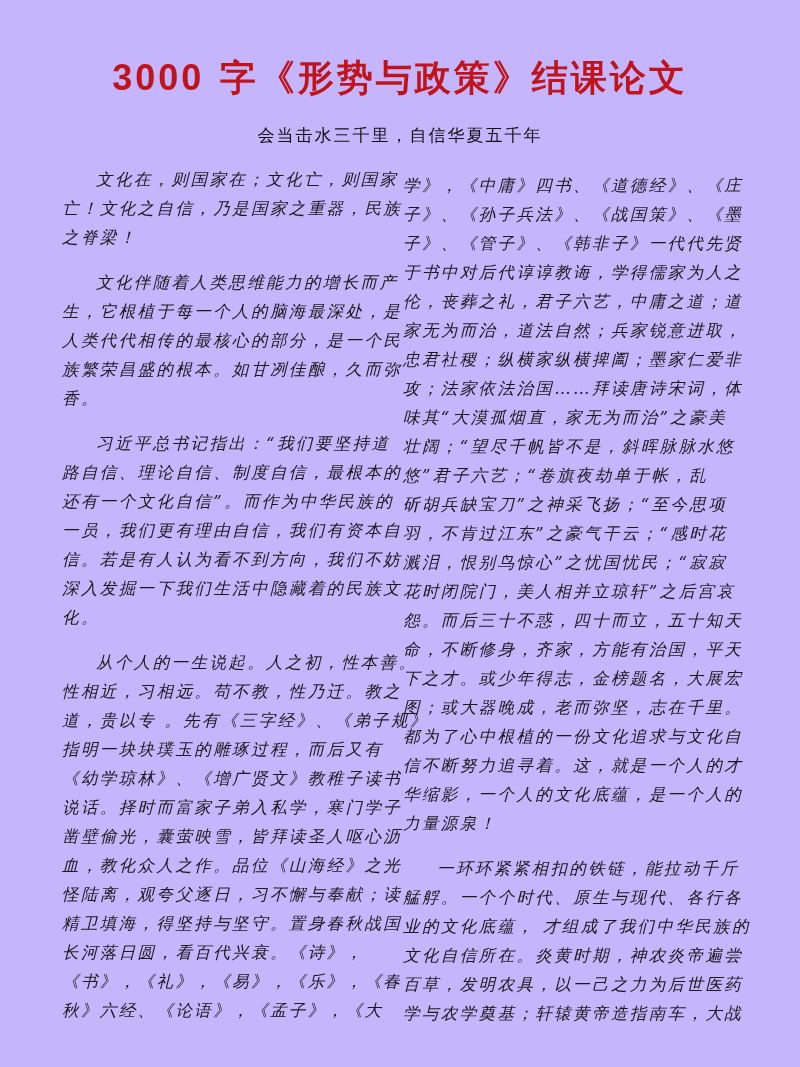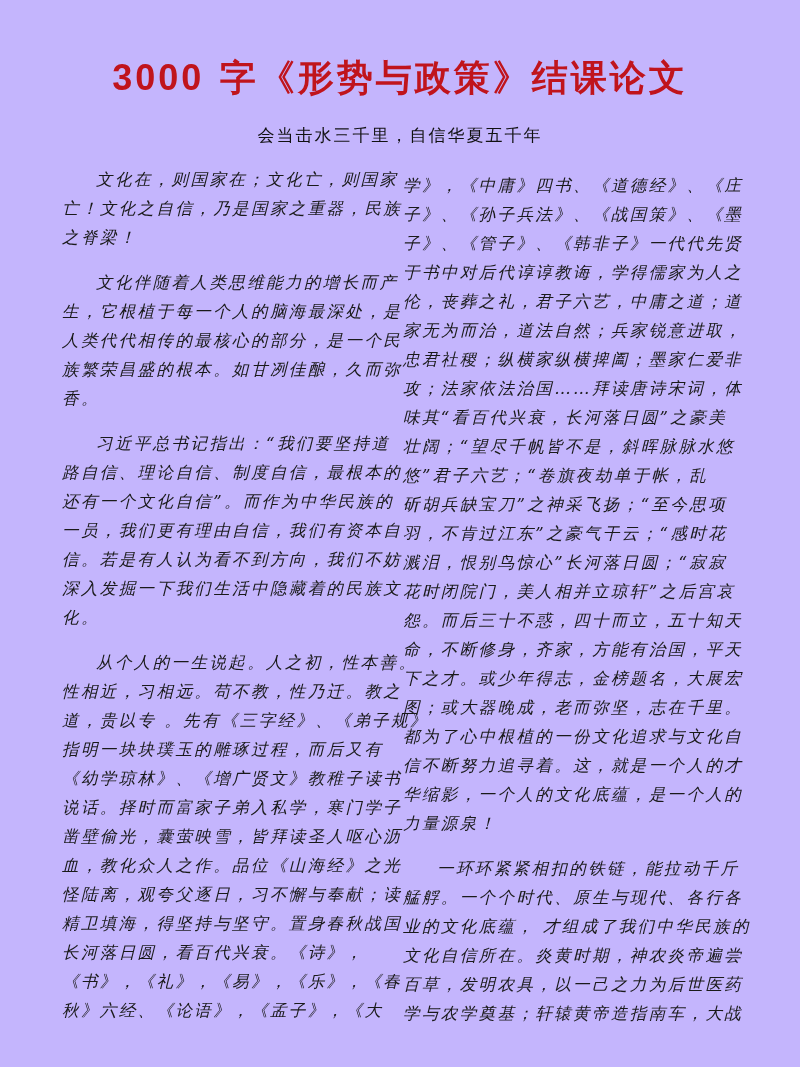--- a/index.html
+++ b/index.html
@@ -77,26 +77,26 @@
   <div class="col right">
     <div class="para">
       <span class="line">学》，《中庸》四书、《道德经》、《庄</span>
       <span class="line">子》、《孙子兵法》、《战国策》、《墨</span>
       <span class="line">子》、《管子》、《韩非子》一代代先贤</span>
       <span class="line">于书中对后代谆谆教诲，学得儒家为人之</span>
       <span class="line">伦，丧葬之礼，君子六艺，中庸之道；道</span>
       <span class="line">家无为而治，道法自然；兵家锐意进取，</span>
       <span class="line">忠君社稷；纵横家纵横捭阖；墨家仁爱非</span>
       <span class="line">攻；法家依法治国……拜读唐诗宋词，体</span>
-      <span class="line">味其“看百代兴衰，长河落日圆”之豪美</span>
+      <span class="line">味其“大漠孤烟直，家无为而治”之豪美</span>
       <span class="line">壮阔；“望尽千帆皆不是，斜晖脉脉水悠</span>
       <span class="line">悠”君子六艺；“卷旗夜劫单于帐，乱</span>
       <span class="line">斫胡兵缺宝刀”之神采飞扬；“至今思项</span>
       <span class="line">羽，不肯过江东”之豪气干云；“感时花</span>
-      <span class="line">溅泪，恨别鸟惊心”长河落日圆；“寂寂</span>
+      <span class="line">溅泪，恨别鸟惊心”之忧国忧民；“寂寂</span>
       <span class="line">花时闭院门，美人相并立琼轩”之后宫哀</span>
       <span class="line">怨。而后三十不惑，四十而立，五十知天</span>
       <span class="line">命，不断修身，齐家，方能有治国，平天</span>
       <span class="line">下之才。或少年得志，金榜题名，大展宏</span>
       <span class="line">图；或大器晚成，老而弥坚，志在千里。</span>
       <span class="line">都为了心中根植的一份文化追求与文化自</span>
       <span class="line">信不断努力追寻着。这，就是一个人的才</span>
       <span class="line">华缩影，一个人的文化底蕴，是一个人的</span>
       <span class="line">力量源泉！</span>
     </div>

